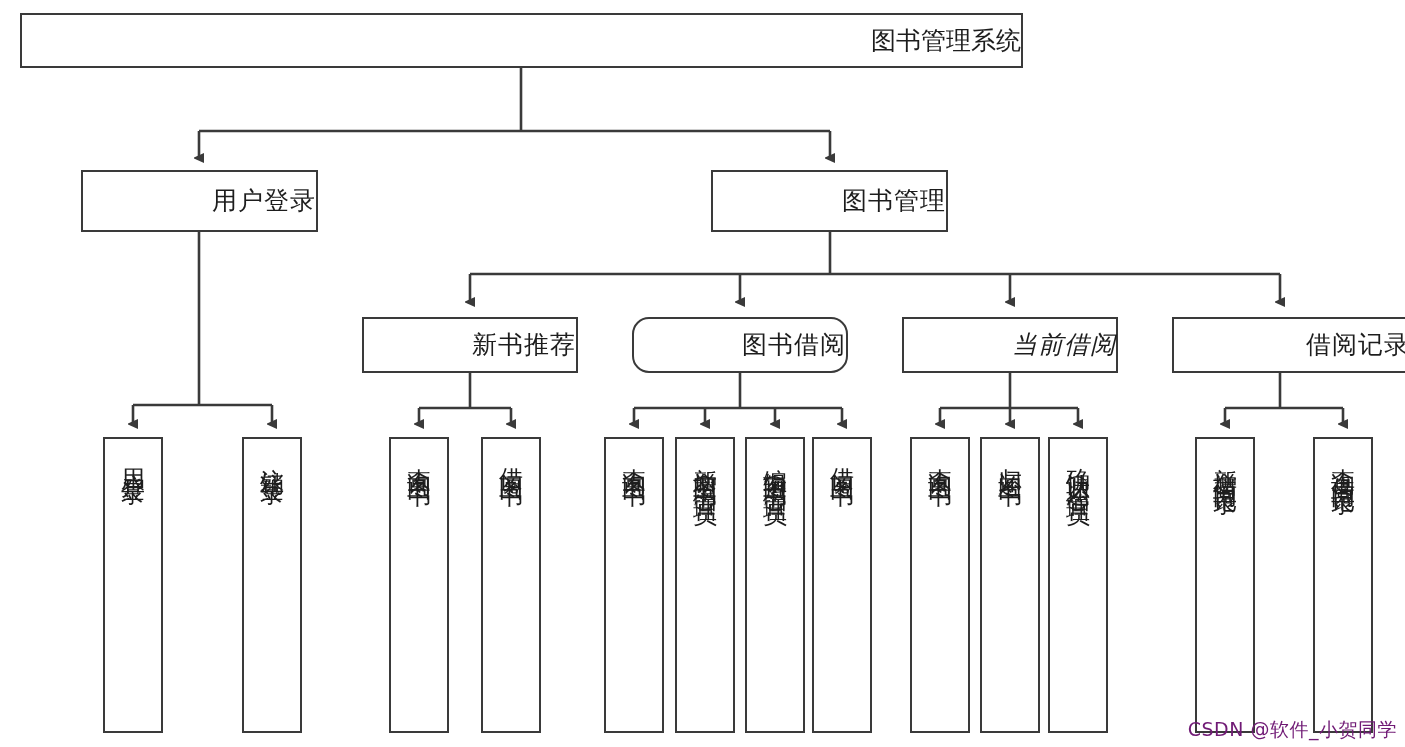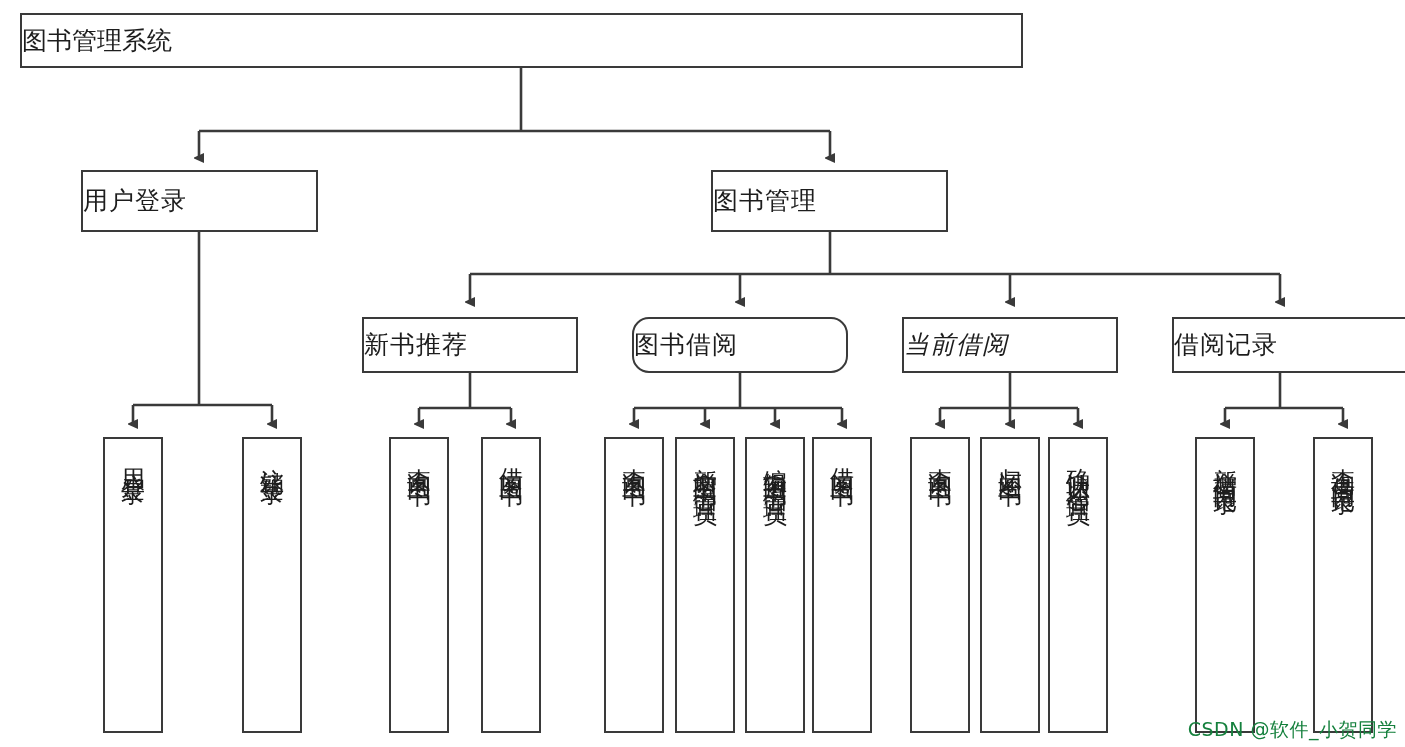--- a/index.html
+++ b/index.html
@@ -25,21 +25,21 @@
     height: 747px;
     pointer-events: none;
   }
   .node {
     position: absolute;
     box-sizing: border-box;
     background: #ffffff;
     border: 2.5px solid #3a3a3a;
     display: flex;
     align-items: center;
-    justify-content: flex-start;
+    justify-content: flex-end;
     color: #1d1d1d;
   }
   .node.horiz {
     font-size: 25px;
     letter-spacing: 1px;
     line-height: 1.1;
   }
   .node.root {
     font-size: 25px;
   }
@@ -55,21 +55,21 @@
     letter-spacing: 5px;
     line-height: 1.0;
     white-space: nowrap;
     display: block;
   }
   .watermark {
     position: absolute;
     right: 8px;
     bottom: 4px;
     font-size: 19px;
-    color: #15803d;
+    color: #701a75;
     letter-spacing: 0.5px;
     white-space: nowrap;
     user-select: none;
   }
 </style>
 </head>
 <body>
 
 <div id="canvas">
 

